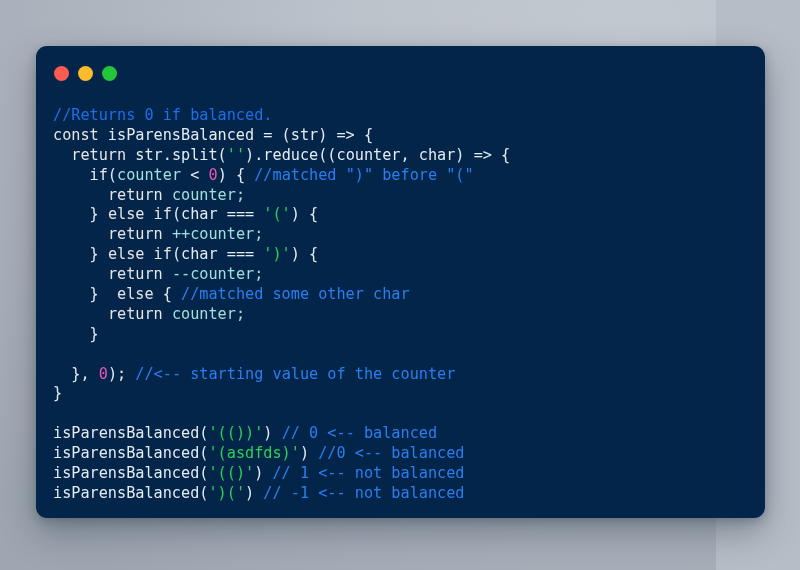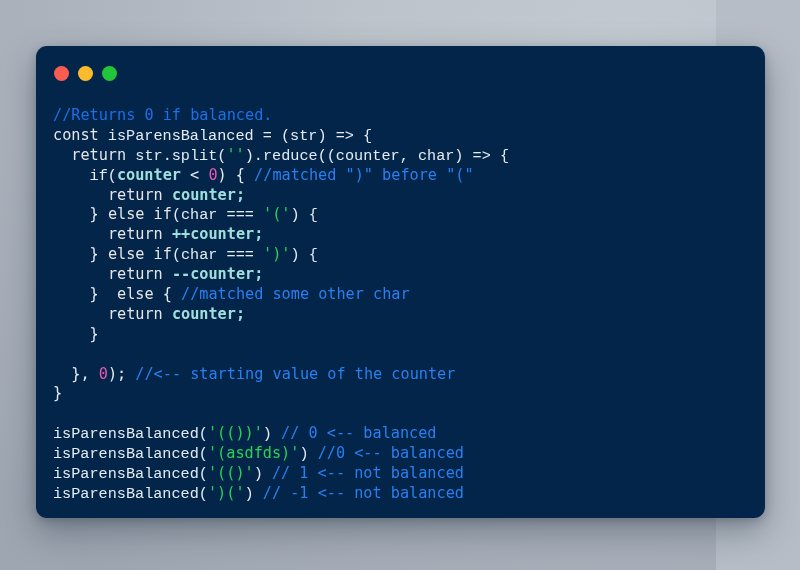--- a/index.html
+++ b/index.html
@@ -79,22 +79,22 @@
     color: #d9e2ea;
     white-space: pre;
     letter-spacing: 0px;
   }
 
   .ln { display: block; height: 19.9px; }
 
   
   .cmt  { color: #1c6fe8; }
   .kw   { color: #e5e5e5; }
-  .id   { color: #e4ecf2; font-family: Liberation Mono, monospace; }
-  .var  { color: #9fe0dd; font-weight: bold; }
+  .id   { color: #e4ecf2; }
+  .var  { color: #9fe0dd; }
   .str  { color: #27d455; }
   .num  { color: #e957b4; }
   .pun  { color: #e4ecf2; }
   .cmt2 { color: #2a7ff0; }
 </style>
 </head>
 <body>
 
 <div id="stage">
 

